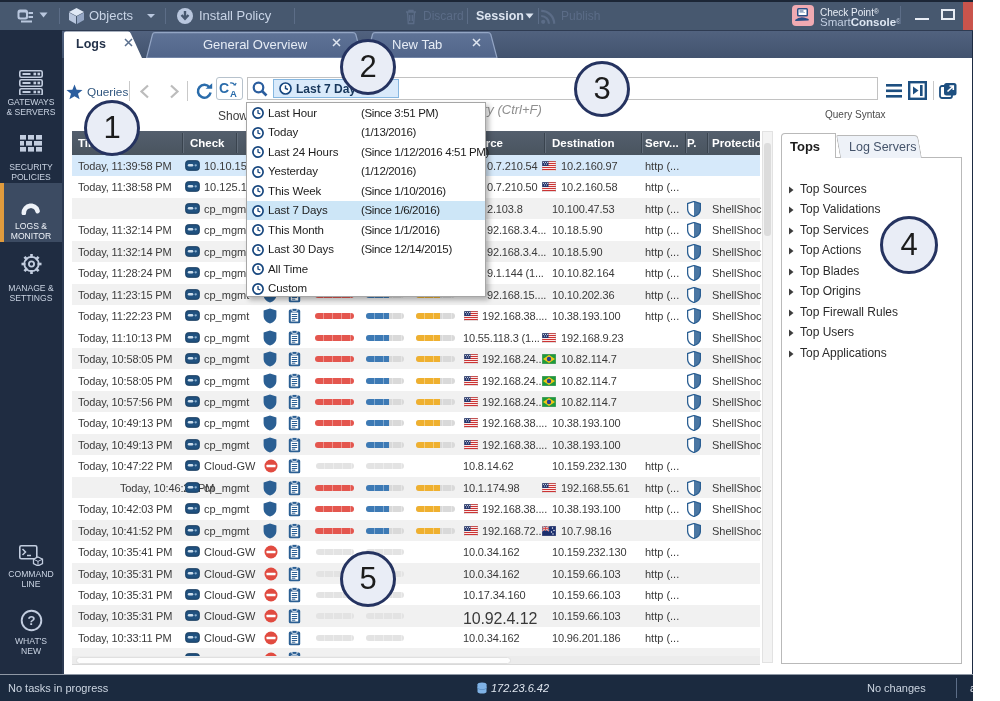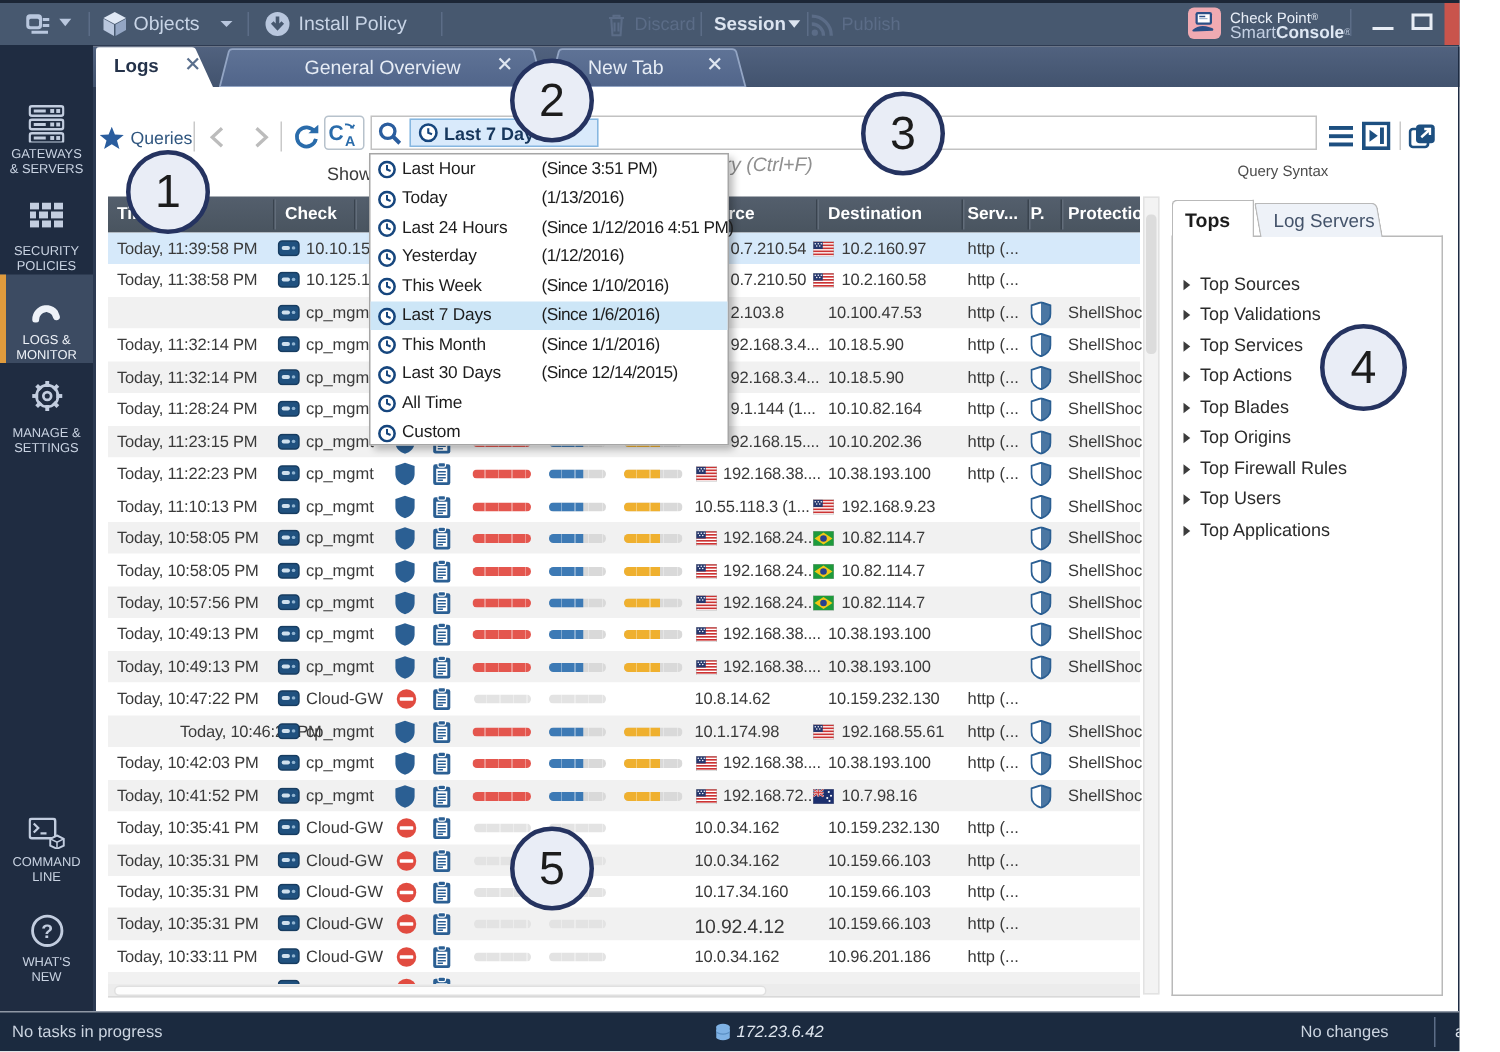--- a/index.html
+++ b/index.html
@@ -1135,21 +1135,21 @@
 <svg class="abs" style="left:288px;top:453.4px;" width="13" height="16" viewBox="0 0 13 16">
         <rect x="0.8" y="1.5" width="11.4" height="13.8" rx="1.5" fill="#2b5f93"></rect>
         <rect x="4" y="0.4" width="5" height="3" rx="1" fill="#2b5f93" stroke="#fff" stroke-width="0.8"></rect>
         <rect x="2.8" y="4.5" width="7.4" height="9" fill="#fff"></rect>
         <g stroke="#2b5f93" stroke-width="1">
           <path d="M3.8 6.5 h5.4 M3.8 8.5 h5.4 M3.8 10.5 h5.4 M3.8 12.2 h3.5"></path>
         </g>
       </svg>
 <div class="abs" style="left:316px;top:458.4px;width:38px;height:6px;background:#e3e3e3;border-radius:3px;background-image:repeating-linear-gradient(90deg,transparent 0,transparent 8px,rgba(255,255,255,0.35) 8px,rgba(255,255,255,0.35) 9px);"></div>
 <div class="abs" style="left:366px;top:458.4px;width:38px;height:6px;background:#e3e3e3;border-radius:3px;background-image:repeating-linear-gradient(90deg,transparent 0,transparent 8px,rgba(255,255,255,0.35) 8px,rgba(255,255,255,0.35) 9px);"></div>
-<div class="txt" style="left:463px;top:455.4px;font-size:13px;color:#3a3a3a;font-weight:normal;letter-spacing:-0.15px;text-align:center;">10.92.4.12</div>
+<div class="txt" style="left:463px;top:455.4px;font-size:16px;color:#3a3a3a;font-weight:normal;letter-spacing:-0.15px;text-align:center;">10.92.4.12</div>
 <div class="txt" style="left:552px;top:455.4px;font-size:11px;color:#3a3a3a;font-weight:normal;letter-spacing:-0.15px;">10.159.66.103</div>
 <div class="txt" style="left:645px;top:455.4px;font-size:11px;color:#3a3a3a;font-weight:normal;">http (...</div>
 <div class="abs" style="left:72px;top:471.9px;width:688px;height:21.4px;background:#fff;"></div>
 <div class="txt" style="left:78px;top:476.9px;font-size:11px;color:#3a3a3a;font-weight:normal;letter-spacing:-0.15px;">Today, 10:33:11 PM</div>
 <svg class="abs" style="left:185px;top:476.9px;" width="15" height="11" viewBox="0 0 15 11">
         <rect x="0.7" y="0.7" width="13.6" height="9.6" rx="2.5" fill="#20517f" stroke="#173c60" stroke-width="1"></rect>
         <rect x="2.8" y="4" width="5.5" height="2.6" rx="1.3" fill="#cfe0ee"></rect>
         <rect x="9.5" y="4.2" width="2.4" height="2.2" rx="1.1" fill="#8fb3d1"></rect>
       </svg>
 <div class="txt" style="left:204px;top:476.9px;font-size:11px;color:#3a3a3a;font-weight:normal;">Cloud-GW</div>

